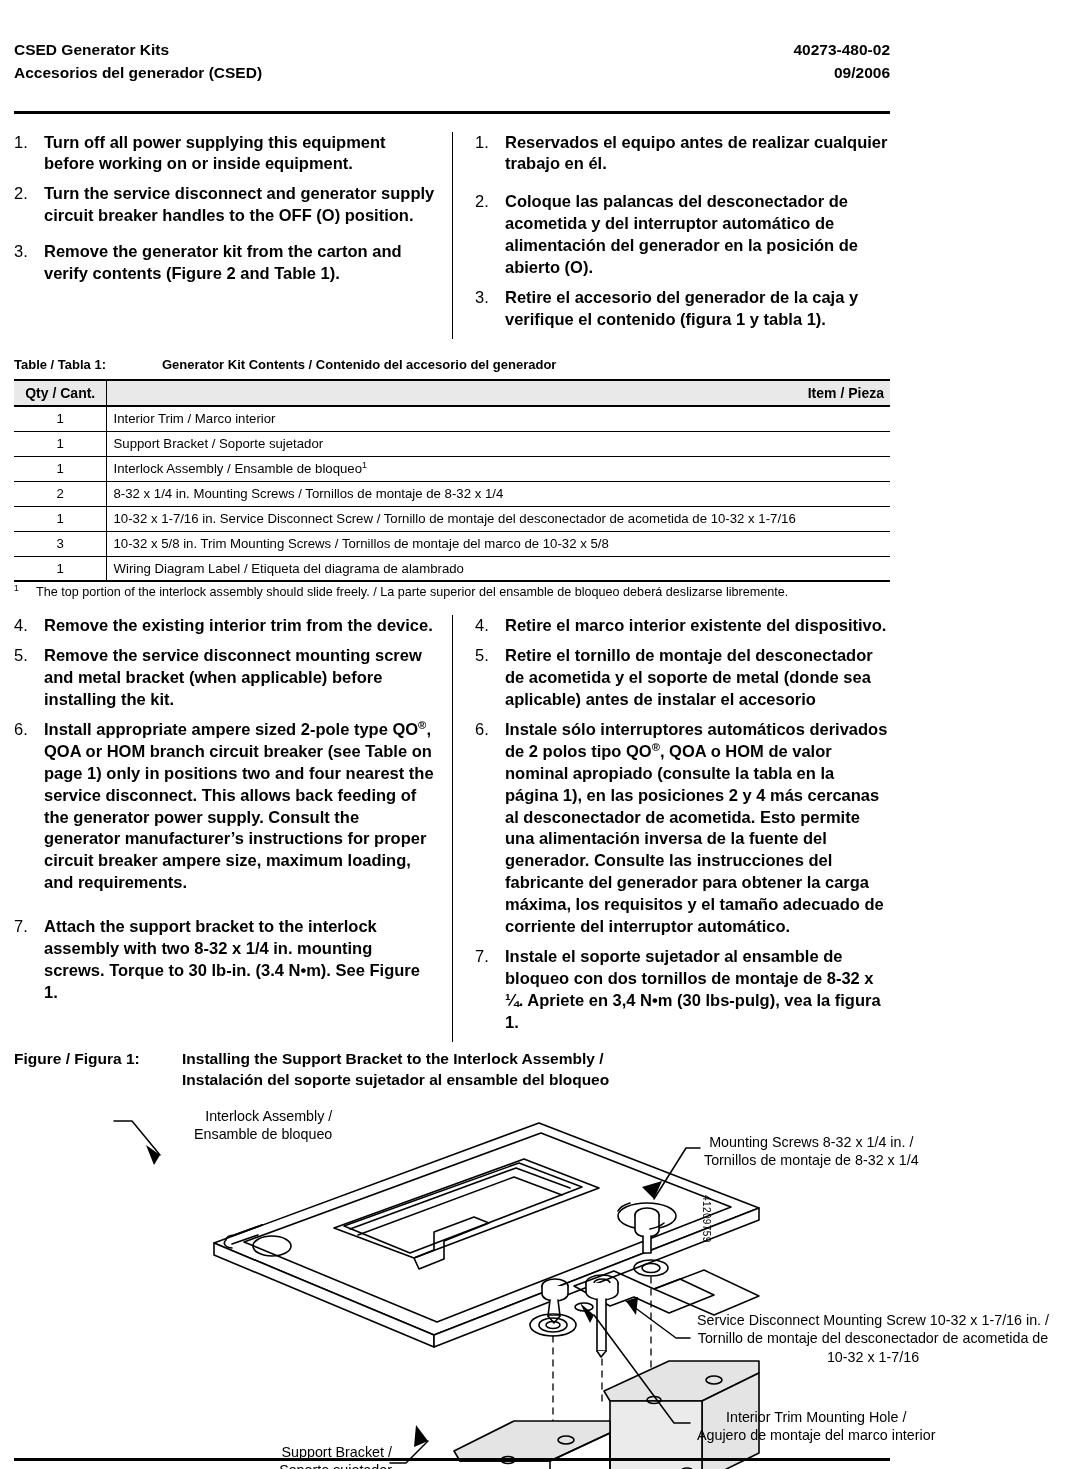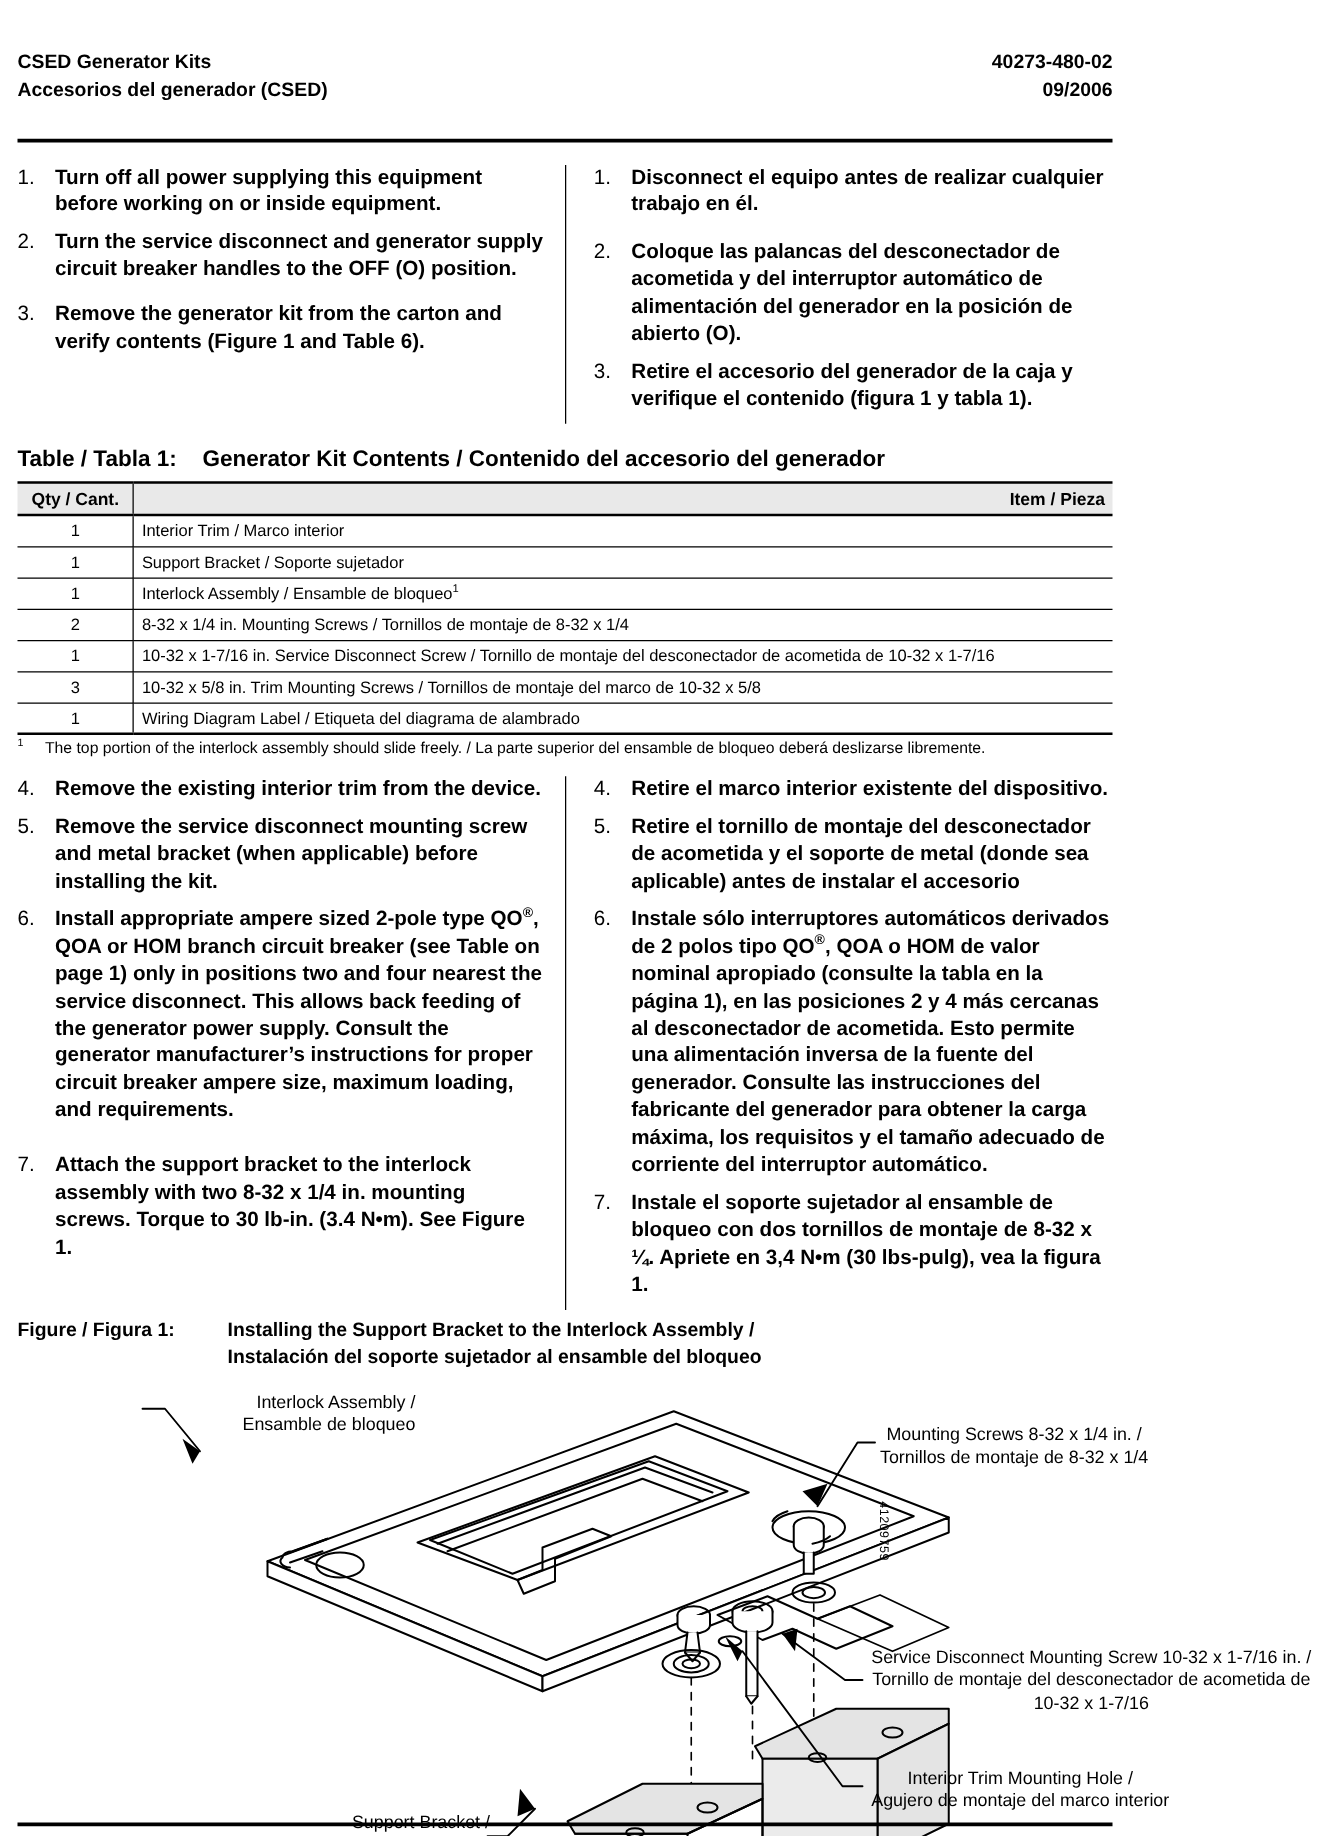--- a/index.html
+++ b/index.html
@@ -60,21 +60,21 @@
     flex: 0 0 30px;
     text-align: left;
   }
   ol.steps li .txt { flex: 1 1 auto; font-weight: bold; }
   .gap-after { margin-bottom: 22px !important; }
   sup { font-size: 0.68em; vertical-align: super; line-height: 0; }
 
   
   .table-title {
     font-weight: bold;
-    font-size: 18px;
+    font-size: 13px;
     margin: 18px 0 7px 0;
     display: flex;
   }
   .table-title .tt-label { flex: 0 0 148px; }
   table.kit {
     width: 100%;
     border-collapse: collapse;
     font-size: 13.2px;
   }
   table.kit thead th {
@@ -193,29 +193,29 @@
         <li>
           <span class="num">1.</span>
           <span class="txt">Turn off all power supplying this equipment before working on or inside equipment.</span>
         </li>
         <li>
           <span class="num">2.</span>
           <span class="txt">Turn the service disconnect and generator supply circuit breaker handles to the OFF (O) position.</span>
         </li>
         <li style="margin-top:14px;">
           <span class="num">3.</span>
-          <span class="txt">Remove the generator kit from the carton and verify contents (Figure 1 and Table 6).</span>
+          <span class="txt">Remove the generator kit from the carton and verify contents (Figure 2 and Table 1).</span>
         </li>
       </ol>
     </div>
     <div class="col right-col">
       <ol class="steps">
         <li>
           <span class="num">1.</span>
-          <span class="txt">Disconnect el equipo antes de realizar cualquier trabajo en él.</span>
+          <span class="txt">Reservados el equipo antes de realizar cualquier trabajo en él.</span>
         </li>
         <li style="margin-top:16px;">
           <span class="num">2.</span>
           <span class="txt">Coloque las palancas del desconectador de acometida y del interruptor automático de alimentación del generador en la posición de abierto (O).</span>
         </li>
         <li>
           <span class="num">3.</span>
           <span class="txt">Retire el accesorio del generador de la caja y verifique el contenido (figura 1 y tabla 1).</span>
         </li>
       </ol>

